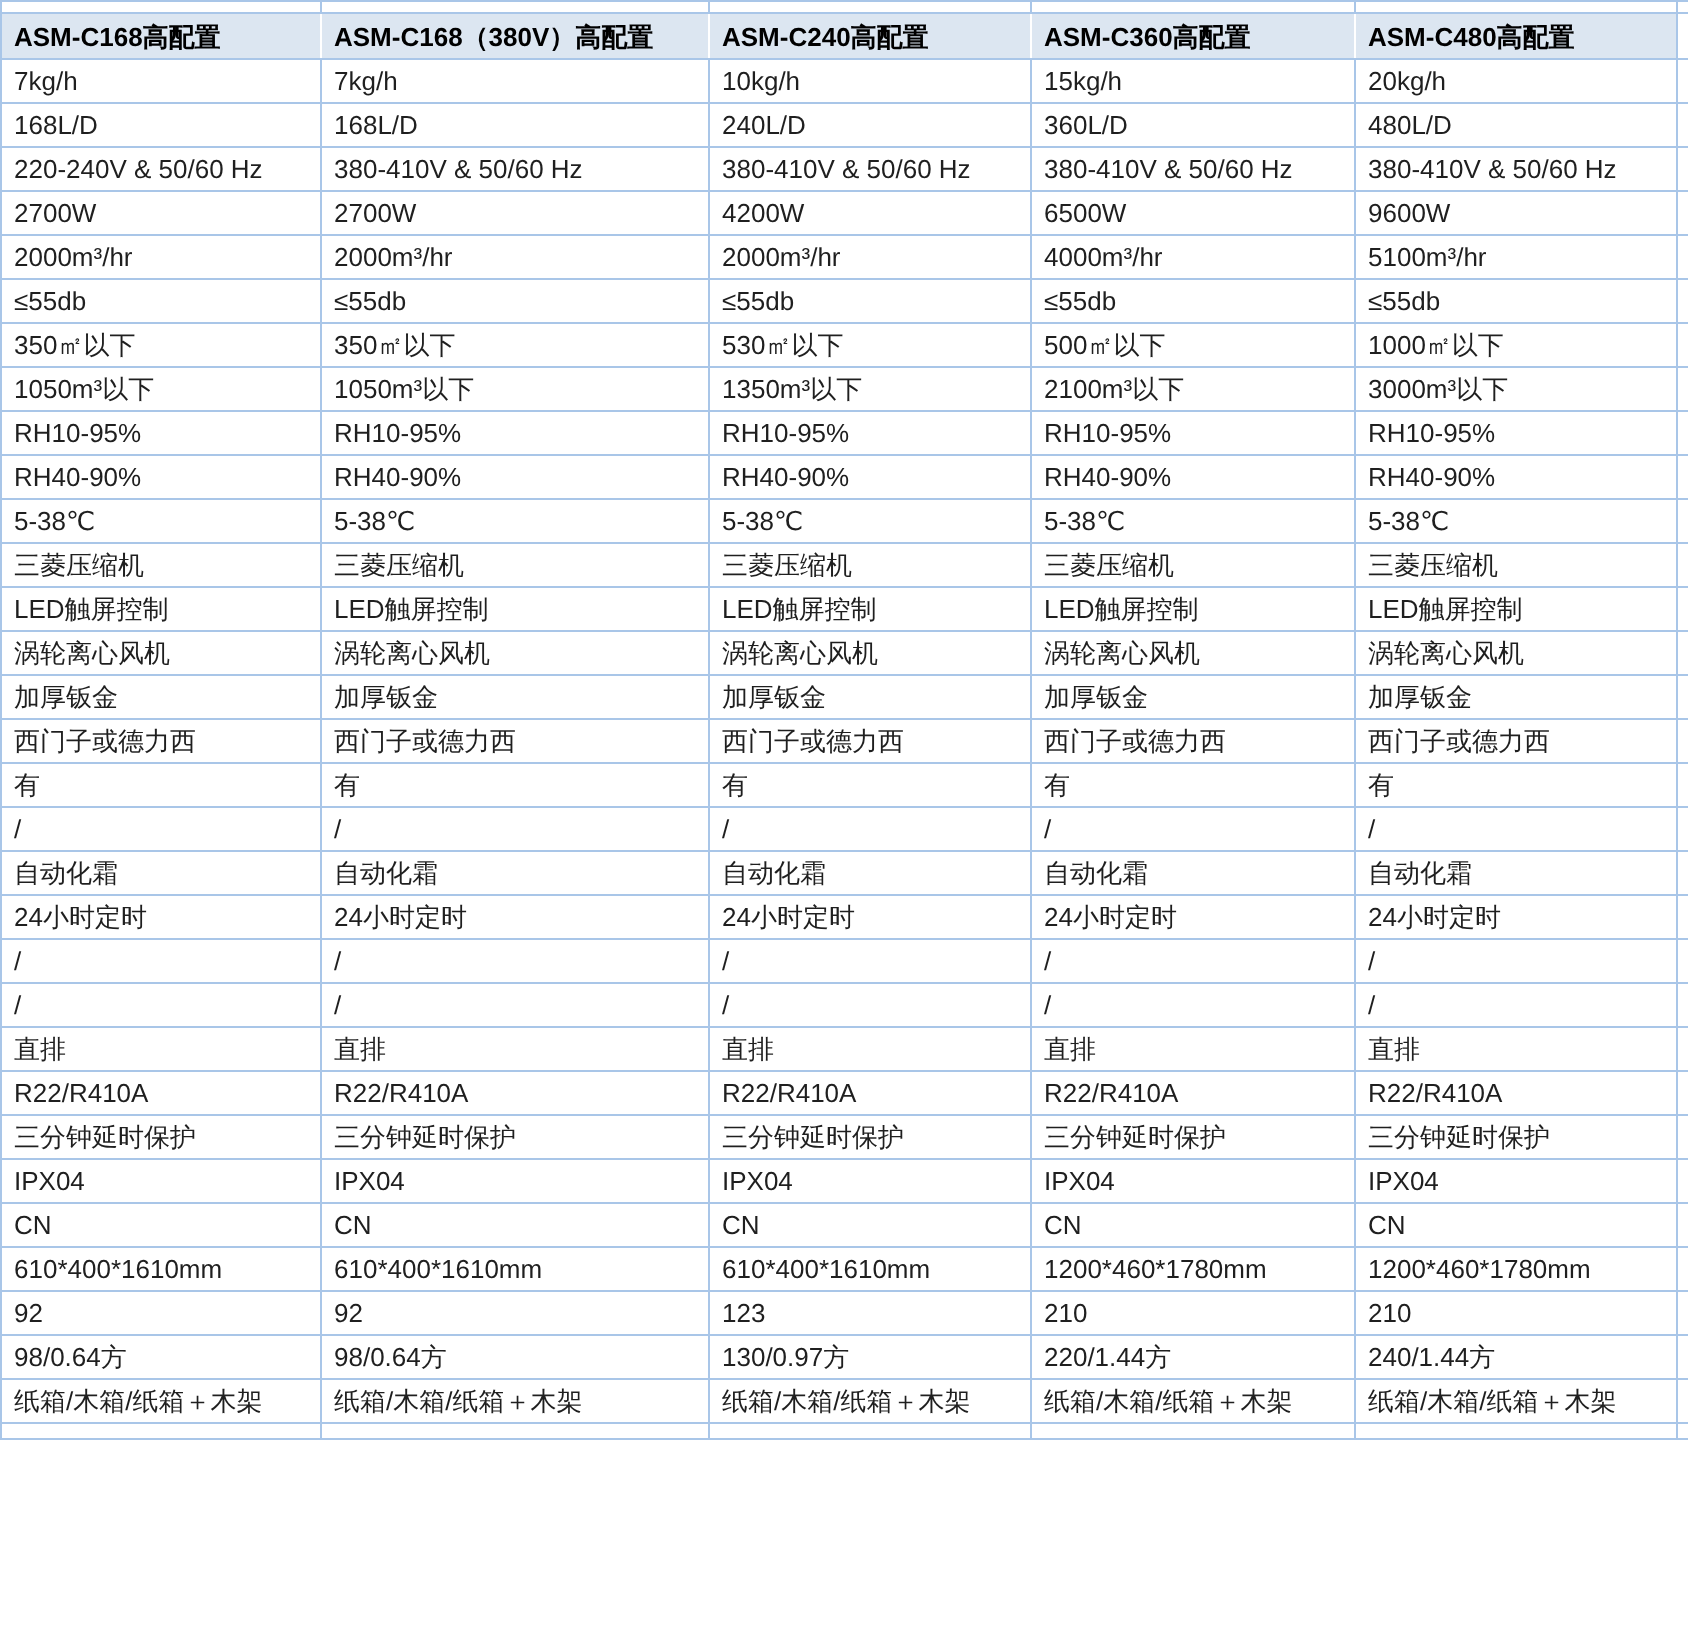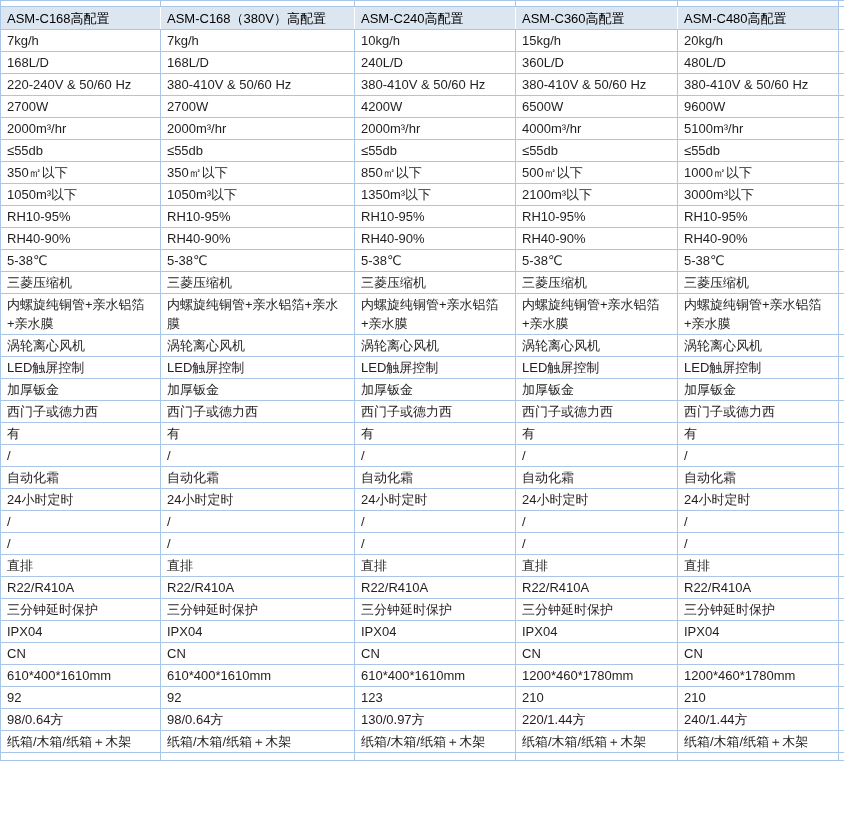--- a/index.html
+++ b/index.html
@@ -31,21 +31,21 @@
     padding: 1px 4px 1px 6px;
     vertical-align: middle;
     overflow: hidden;
     text-align: left;
     font-weight: normal;
   }
   tr[data-name="table-row"] td { height: 22px; }
   tr.header-row th {
     background: var(--header-bg);
     color: var(--header-text);
-    font-weight: normal;
+    font-weight: bold;
     height: 23px;
     border-left-color: var(--header-sep);
     border-right-color: var(--header-sep);
     margin-top: 17px;
   }
   tr.header-row th:first-child { border-left-color: var(--border); }
   tr.header-row th:last-of-type { border-right-color: var(--border); }
   tr.strip-row td { padding: 0; }
   tr.strip-top td { height: 6px; }
   tr.strip-bottom td { height: 8px; }
@@ -125,21 +125,21 @@
           <td data-name="spec-cell">≤55db</td>
           <td data-name="spec-cell">≤55db</td>
           <td data-name="spec-cell">≤55db</td>
           <td data-name="spec-cell">≤55db</td>
           <td data-name="spec-cell">≤55db</td>
           <td class="filler" data-name="partial-cell"></td>
         </tr>
         <tr data-name="table-row">
           <td data-name="spec-cell">350㎡以下</td>
           <td data-name="spec-cell">350㎡以下</td>
-          <td data-name="spec-cell">850㎡以下</td>
+          <td data-name="spec-cell">530㎡以下</td>
           <td data-name="spec-cell">500㎡以下</td>
           <td data-name="spec-cell">1000㎡以下</td>
           <td class="filler" data-name="partial-cell"></td>
         </tr>
         <tr data-name="table-row">
           <td data-name="spec-cell">1050m³以下</td>
           <td data-name="spec-cell">1050m³以下</td>
           <td data-name="spec-cell">1350m³以下</td>
           <td data-name="spec-cell">2100m³以下</td>
           <td data-name="spec-cell">3000m³以下</td>
@@ -171,41 +171,33 @@
         </tr>
         <tr data-name="table-row">
           <td data-name="spec-cell">三菱压缩机</td>
           <td data-name="spec-cell">三菱压缩机</td>
           <td data-name="spec-cell">三菱压缩机</td>
           <td data-name="spec-cell">三菱压缩机</td>
           <td data-name="spec-cell">三菱压缩机</td>
           <td class="filler" data-name="partial-cell"></td>
         </tr>
         <tr data-name="table-row">
-          <td data-name="spec-cell">内螺旋纯铜管+亲水铝箔+亲水膜</td>
-          <td data-name="spec-cell">内螺旋纯铜管+亲水铝箔+亲水膜</td>
-          <td data-name="spec-cell">内螺旋纯铜管+亲水铝箔+亲水膜</td>
-          <td data-name="spec-cell">内螺旋纯铜管+亲水铝箔+亲水膜</td>
-          <td data-name="spec-cell">内螺旋纯铜管+亲水铝箔+亲水膜</td>
-          <td class="filler" data-name="partial-cell"></td>
-        </tr>
-        <tr data-name="table-row">
-          <td data-name="spec-cell">涡轮离心风机</td>
-          <td data-name="spec-cell">涡轮离心风机</td>
-          <td data-name="spec-cell">涡轮离心风机</td>
-          <td data-name="spec-cell">涡轮离心风机</td>
-          <td data-name="spec-cell">涡轮离心风机</td>
-          <td class="filler" data-name="partial-cell"></td>
-        </tr>
-        <tr data-name="table-row">
-          <td data-name="spec-cell">LED触屏控制</td>
-          <td data-name="spec-cell">LED触屏控制</td>
-          <td data-name="spec-cell">LED触屏控制</td>
-          <td data-name="spec-cell">LED触屏控制</td>
-          <td data-name="spec-cell">LED触屏控制</td>
+          <td data-name="spec-cell">LED触屏控制</td>
+          <td data-name="spec-cell">LED触屏控制</td>
+          <td data-name="spec-cell">LED触屏控制</td>
+          <td data-name="spec-cell">LED触屏控制</td>
+          <td data-name="spec-cell">LED触屏控制</td>
+          <td class="filler" data-name="partial-cell"></td>
+        </tr>
+        <tr data-name="table-row">
+          <td data-name="spec-cell">涡轮离心风机</td>
+          <td data-name="spec-cell">涡轮离心风机</td>
+          <td data-name="spec-cell">涡轮离心风机</td>
+          <td data-name="spec-cell">涡轮离心风机</td>
+          <td data-name="spec-cell">涡轮离心风机</td>
           <td class="filler" data-name="partial-cell"></td>
         </tr>
         <tr data-name="table-row">
           <td data-name="spec-cell">加厚钣金</td>
           <td data-name="spec-cell">加厚钣金</td>
           <td data-name="spec-cell">加厚钣金</td>
           <td data-name="spec-cell">加厚钣金</td>
           <td data-name="spec-cell">加厚钣金</td>
           <td class="filler" data-name="partial-cell"></td>
         </tr>

